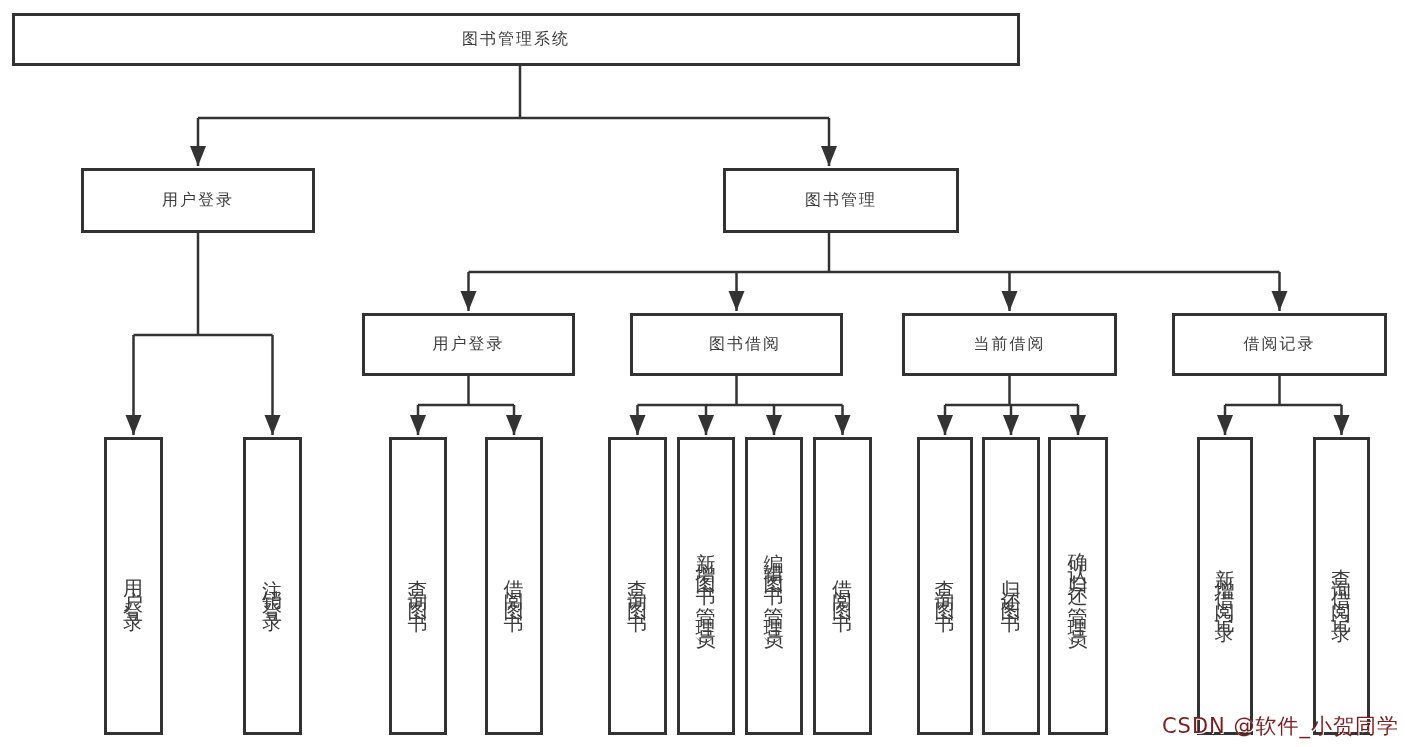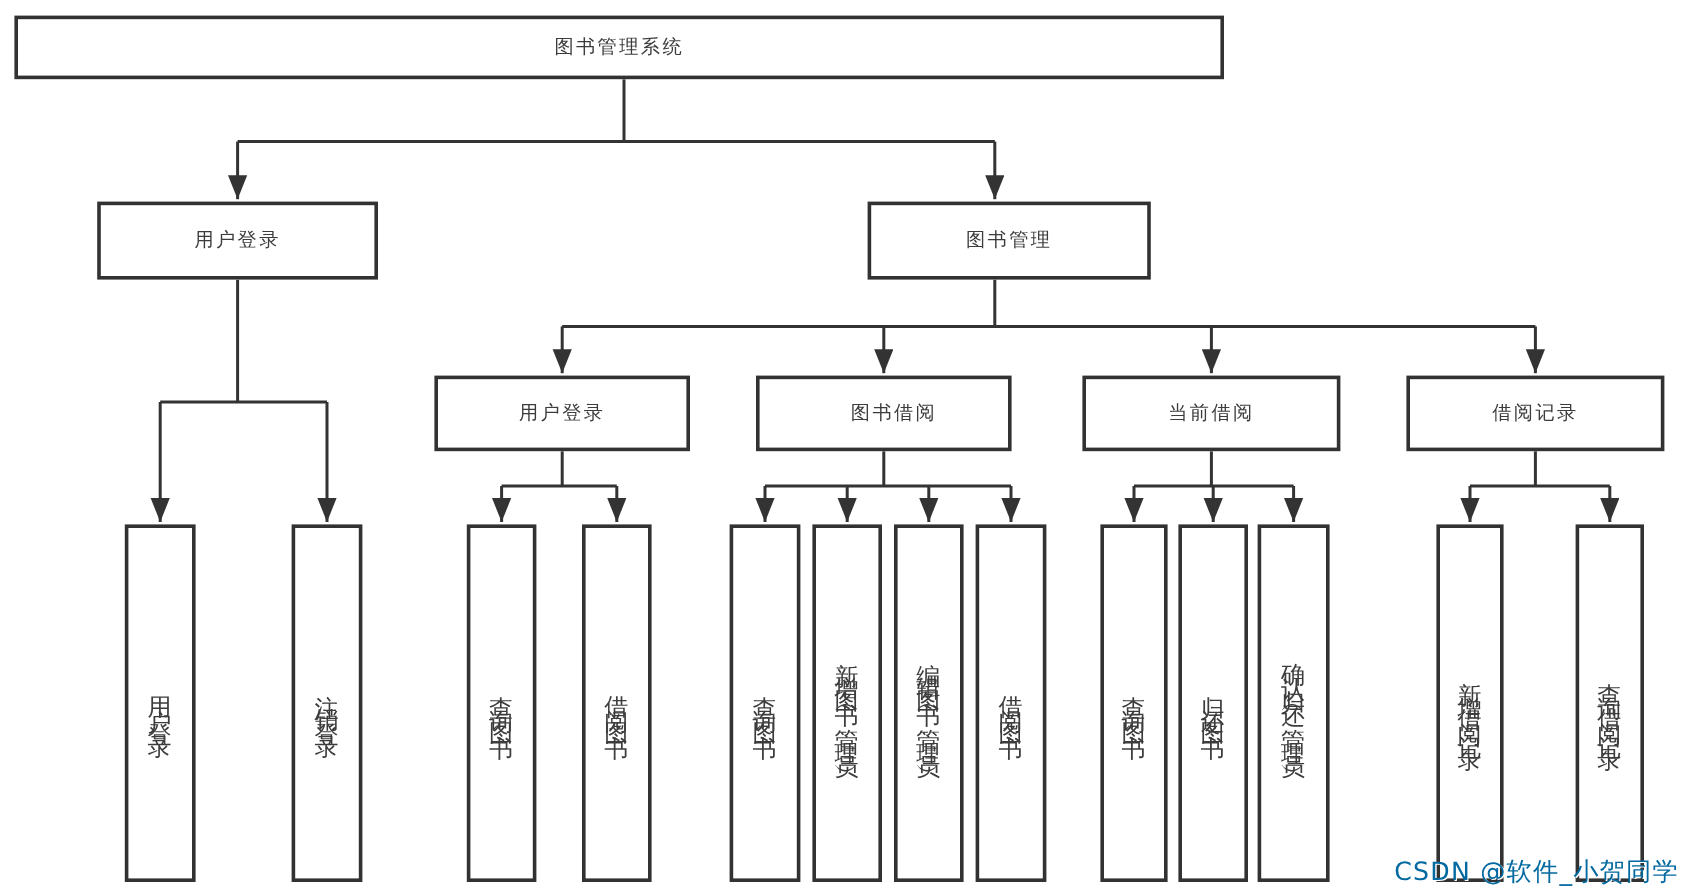--- a/index.html
+++ b/index.html
@@ -37,21 +37,21 @@
     text-orientation: mixed;
     font-size: 20px;
     line-height: 1;
     letter-spacing: 11px;
   }
   .watermark {
     position: absolute;
     right: 6px;
     top: 712px;
     font-size: 21px;
-    color: #0369a1;
+    color: #7f1d1d;
     letter-spacing: 1px;
     white-space: nowrap;
     text-shadow: 1px 1px 0 #ffffff;
   }
 </style>
 </head>
 <body>
 
 <div class="canvas">
 

